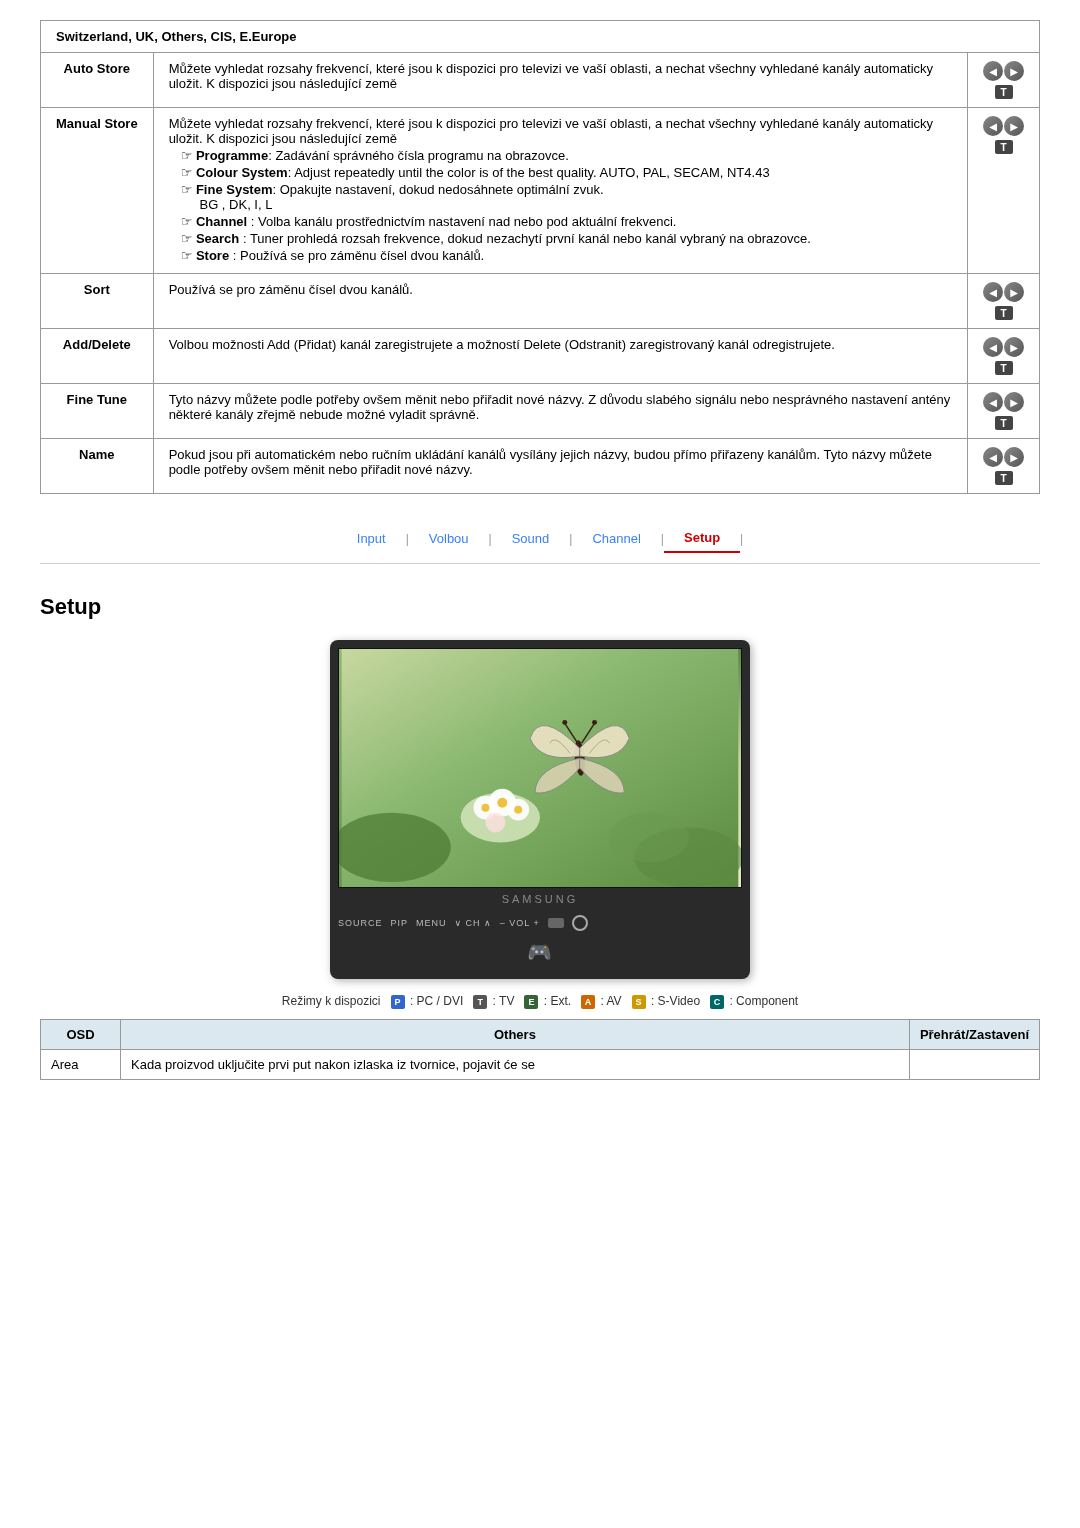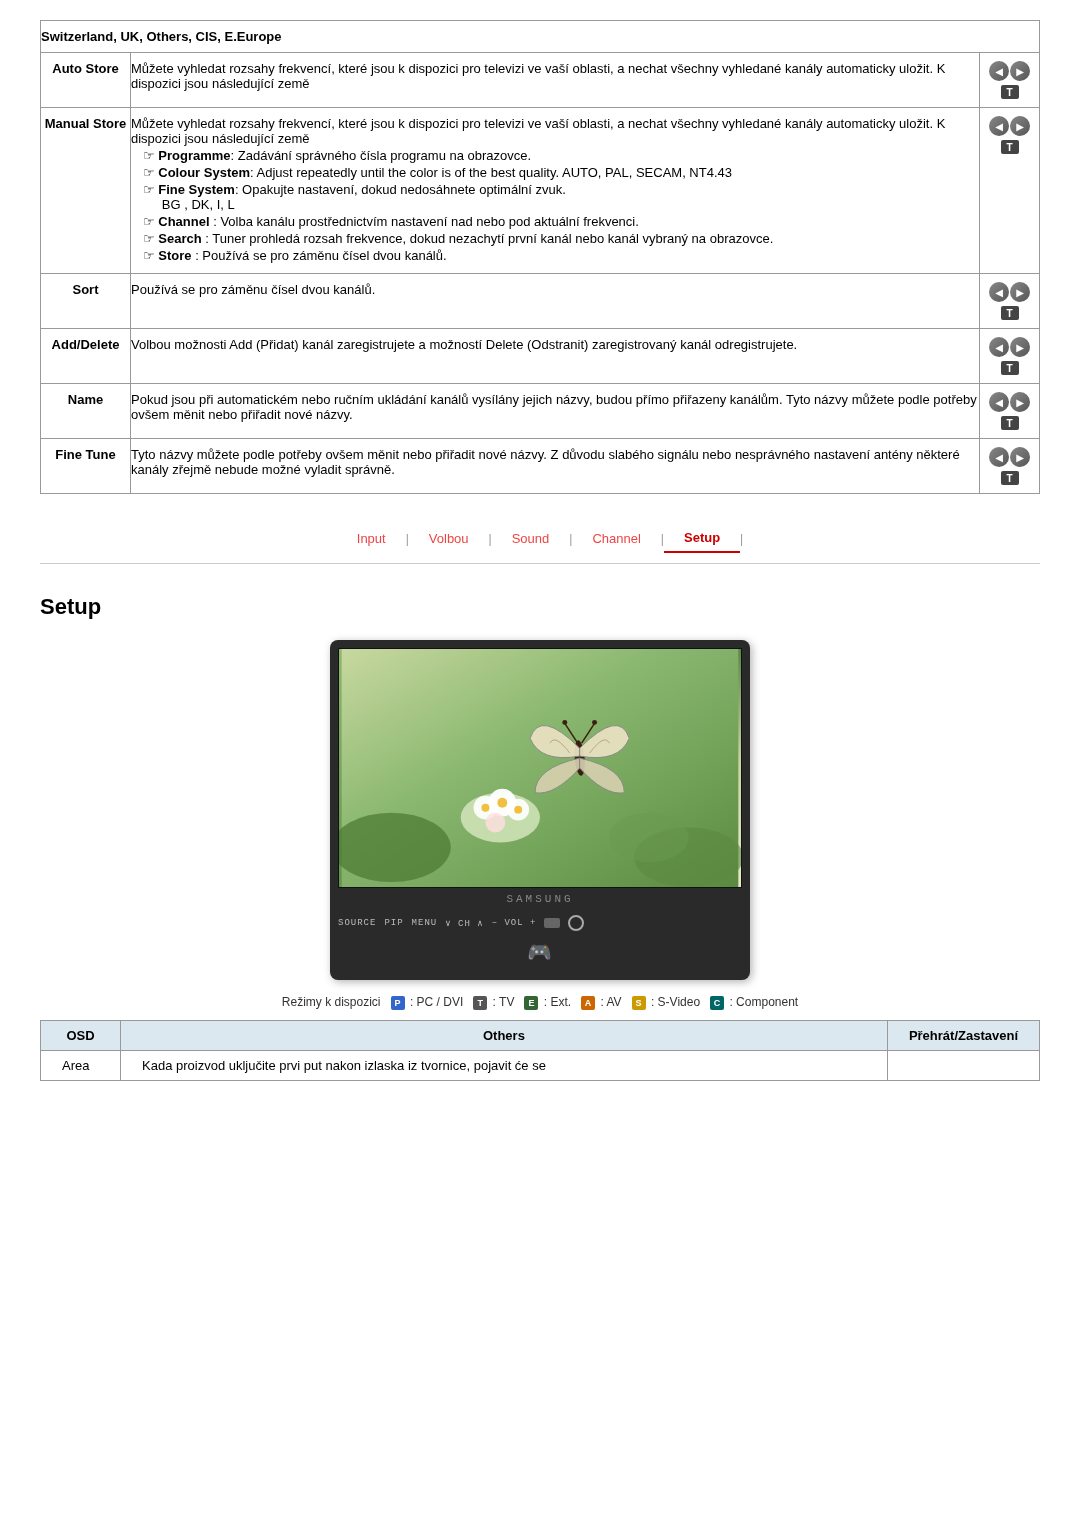--- a/index.html
+++ b/index.html
@@ -14,21 +14,21 @@
     }
 
     
     .main-table {
       width: 100%;
       border-collapse: collapse;
       margin-bottom: 30px;
     }
     .main-table td, .main-table th {
       border: 1px solid #999;
-      padding: 8px 0;
+      padding: 8px 15px;
       vertical-align: top;
     }
     .main-table .header-row td {
       font-weight: bold;
       font-size: 13px;
       background: #fff;
       border-bottom: 1px solid #999;
     }
     .row-label {
       font-weight: bold;
@@ -87,21 +87,21 @@
       display: flex;
       align-items: center;
       justify-content: center;
       gap: 0;
       margin: 20px 0 10px 0;
       border-bottom: none;
     }
     .nav-item {
       padding: 6px 20px;
       font-size: 13px;
-      color: #ef4444;
+      color: #3b82f6;
       cursor: pointer;
     }
     .nav-item.active {
       color: #cc0000;
       font-weight: bold;
       border-bottom: 2px solid #cc0000;
     }
     .nav-separator {
       color: #999;
       font-size: 12px;
@@ -118,21 +118,20 @@
       font-size: 22px;
       font-weight: bold;
       margin-bottom: 20px;
     }
 
     
     .tv-container {
       display: flex;
       justify-content: center;
       margin-bottom: 15px;
-      font-family: Liberation Mono, monospace;
     }
     .tv-frame {
       width: 420px;
       background: #2a2a2a;
       border-radius: 8px;
       padding: 8px 8px 15px 8px;
       box-shadow: 2px 2px 8px rgba(0,0,0,0.3);
     }
     .tv-screen {
       width: 100%;
@@ -220,21 +219,21 @@
     .leg-teal { background: #006666; }
 
     
     .bottom-table {
       width: 100%;
       border-collapse: collapse;
       margin-top: 10px;
     }
     .bottom-table th, .bottom-table td {
       border: 1px solid #999;
-      padding: 7px 21px;
+      padding: 7px 10px;
       font-size: 13px;
       vertical-align: top;
     }
     .bottom-table th {
       background: #dce8f0;
       font-weight: bold;
     }
     .col-osd { width: 80px; }
     .col-popis { }
     .col-play { width: 130px; }
@@ -318,36 +317,36 @@
         <div class="arrows-row">
           <div class="arrow-btn">◀</div>
           <div class="arrow-btn">▶</div>
         </div>
         <div class="tv-icon"></div>
       </div>
     </td>
   </tr>
 
   <tr>
+    <td class="row-label">Fine Tune</td>
+    <td>Tyto názvy můžete podle potřeby ovšem měnit nebo přiřadit nové názvy. Z důvodu slabého signálu nebo nesprávného nastavení antény některé kanály zřejmě nebude možné vyladit správně.</td>
+    <td class="icon-cell">
+      <div class="icon-group">
+        <div class="arrows-row">
+          <div class="arrow-btn">◀</div>
+          <div class="arrow-btn">▶</div>
+        </div>
+        <div class="tv-icon"></div>
+      </div>
+    </td>
+  </tr>
+
+  <tr>
     <td class="row-label">Name</td>
     <td>Pokud jsou při automatickém nebo ručním ukládání kanálů vysílány jejich názvy, budou přímo přiřazeny kanálům. Tyto názvy můžete podle potřeby ovšem měnit nebo přiřadit nové názvy.</td>
-    <td class="icon-cell">
-      <div class="icon-group">
-        <div class="arrows-row">
-          <div class="arrow-btn">◀</div>
-          <div class="arrow-btn">▶</div>
-        </div>
-        <div class="tv-icon"></div>
-      </div>
-    </td>
-  </tr>
-
-  <tr>
-    <td class="row-label">Fine Tune</td>
-    <td>Tyto názvy můžete podle potřeby ovšem měnit nebo přiřadit nové názvy. Z důvodu slabého signálu nebo nesprávného nastavení antény některé kanály zřejmě nebude možné vyladit správně.</td>
     <td class="icon-cell">
       <div class="icon-group">
         <div class="arrows-row">
           <div class="arrow-btn">◀</div>
           <div class="arrow-btn">▶</div>
         </div>
         <div class="tv-icon"></div>
       </div>
     </td>
   </tr>

